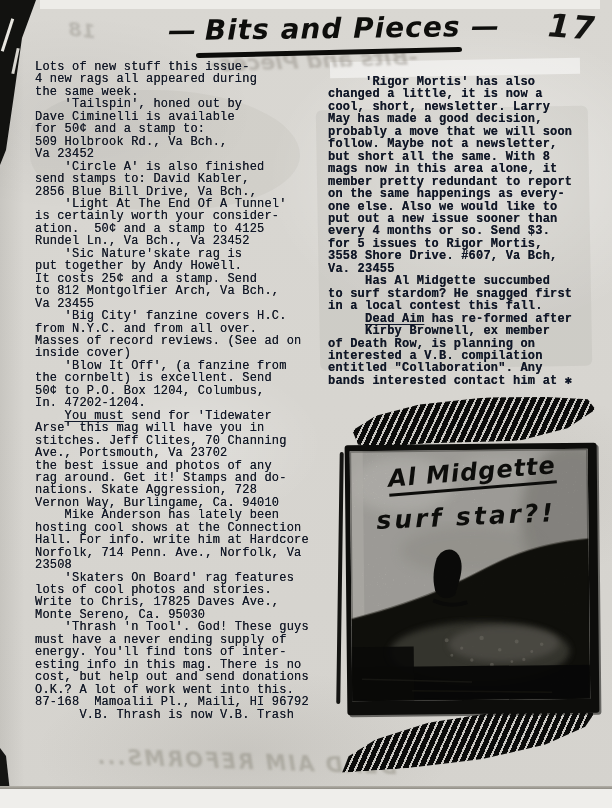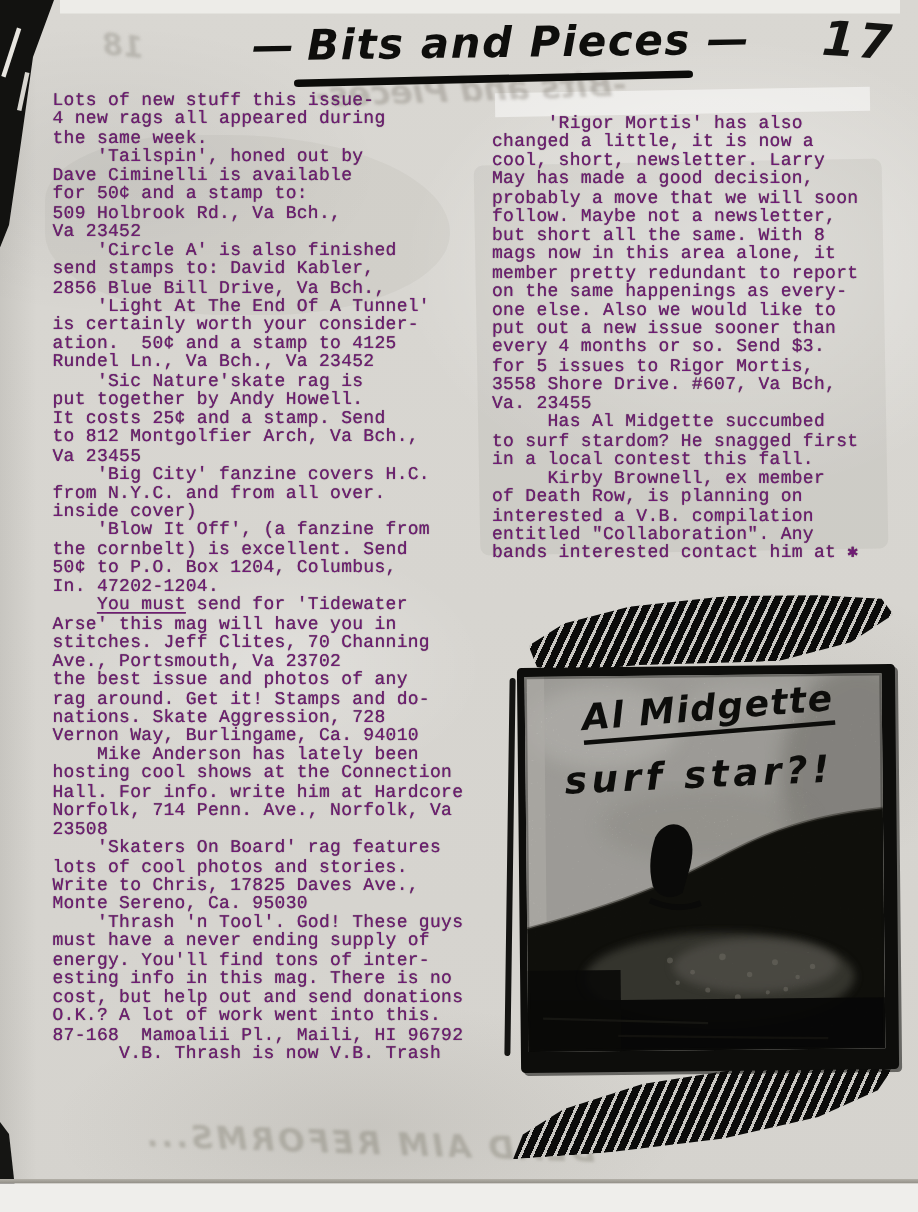--- a/index.html
+++ b/index.html
@@ -47,25 +47,25 @@
     left:548px;top:2px;color:#141412;font-family:"DejaVu Sans",sans-serif;
     font-style:italic;font-weight:bold;font-size:32px;transform:rotate(4deg);letter-spacing:2px;
   }
   
   .mirror{color:rgba(105,100,88,0.30);font-family:"DejaVu Sans",sans-serif;
     font-style:italic;font-weight:bold;filter:blur(1.2px);white-space:nowrap;}
   .mirror-title{left:210px;top:48px;font-size:22px;transform:scaleX(-1) rotate(2deg);}
   .mirror-pagenum{left:68px;top:18px;font-size:20px;transform:scaleX(-1) rotate(-6deg);color:rgba(105,100,88,0.28);}
   .mirror-bottom{left:95px;top:750px;font-size:21px;transform:scaleX(-1) rotate(-2deg);color:rgba(115,110,98,0.34);letter-spacing:2px;}
   
-  .col{color:#701a75;font-size:12px;line-height:12.45px;letter-spacing:0.2px;
+  .col{color:#0f172a;font-size:12px;line-height:12.45px;letter-spacing:0.2px;
     text-shadow:0 0 0.6px rgba(38,37,31,0.85);}
   .col .tline{white-space:pre;}
   .col-left{left:35px;top:61px;width:285px;}
-  .col-right{left:328px;top:76px;width:270px;}
+  .col-right{left:328px;top:76px;width:270px;font-weight:bold;}
   .u{text-decoration:underline;text-underline-offset:1.5px;}
   
   .scribble{background:repeating-linear-gradient(118deg,#0b0b0a 0 5px,#c9c7c2 5px 7px);}
   .scribble-top{left:352px;top:398px;width:244px;height:45px;transform:rotate(-3deg);
     clip-path:polygon(2% 90%,0% 58%,10% 28%,28% 8%,55% 0%,80% 6%,97% 16%,100% 40%,88% 78%,68% 100%,30% 95%,10% 100%);}
   .scribble-bottom{left:340px;top:714px;width:256px;height:50px;transform:rotate(-4deg);
     clip-path:polygon(0% 100%,3% 68%,14% 38%,35% 12%,62% 0%,86% 4%,100% 16%,96% 42%,80% 72%,55% 92%,24% 100%);}
   
   .photo-sideline{left:338px;top:452px;width:4px;height:252px;background:#141412;transform:rotate(0.8deg);border-radius:2px;}
   .photo{
@@ -122,20 +122,21 @@
     <div class="tline">is certainly worth your consider-</div>
     <div class="tline">ation.  50¢ and a stamp to 4125</div>
     <div class="tline">Rundel Ln., Va Bch., Va 23452</div>
     <div class="tline">    'Sic Nature'skate rag is</div>
     <div class="tline">put together by Andy Howell.</div>
     <div class="tline">It costs 25¢ and a stamp. Send</div>
     <div class="tline">to 812 Montgolfier Arch, Va Bch.,</div>
     <div class="tline">Va 23455</div>
     <div class="tline">    'Big City' fanzine covers H.C.</div>
     <div class="tline">from N.Y.C. and from all over.</div>
+    <div class="tline">Masses of record reviews. (See ad on</div>
     <div class="tline">inside cover)</div>
     <div class="tline">    'Blow It Off', (a fanzine from</div>
     <div class="tline">the cornbelt) is excellent. Send</div>
     <div class="tline">50¢ to P.O. Box 1204, Columbus,</div>
     <div class="tline">In. 47202-1204.</div>
     <div class="tline">    <span class="u">You must</span> send for 'Tidewater</div>
     <div class="tline">Arse' this mag will have you in</div>
     <div class="tline">stitches. Jeff Clites, 70 Channing</div>
     <div class="tline">Ave., Portsmouth, Va 23702</div>
     <div class="tline">the best issue and photos of any</div>
@@ -173,20 +174,21 @@
     <div class="tline">on the same happenings as every-</div>
     <div class="tline">one else. Also we would like to</div>
     <div class="tline">put out a new issue sooner than</div>
     <div class="tline">every 4 months or so. Send $3.</div>
     <div class="tline">for 5 issues to Rigor Mortis,</div>
     <div class="tline">3558 Shore Drive. #607, Va Bch,</div>
     <div class="tline">Va. 23455</div>
     <div class="tline">     Has Al Midgette succumbed</div>
     <div class="tline">to surf stardom? He snagged first</div>
     <div class="tline">in a local contest this fall.</div>
+    <div class="tline">     <span class="u">Dead Aim</span> has re-formed after</div>
     <div class="tline">     Kirby Brownell, ex member</div>
     <div class="tline">of Death Row, is planning on</div>
     <div class="tline">interested a V.B. compilation</div>
     <div class="tline">entitled "Collaboration". Any</div>
     <div class="tline">bands interested contact him at ✱</div>
   </div>
 
 <div class="abs scribble scribble-top"></div>
 <div class="abs scribble scribble-bottom"></div>
 

